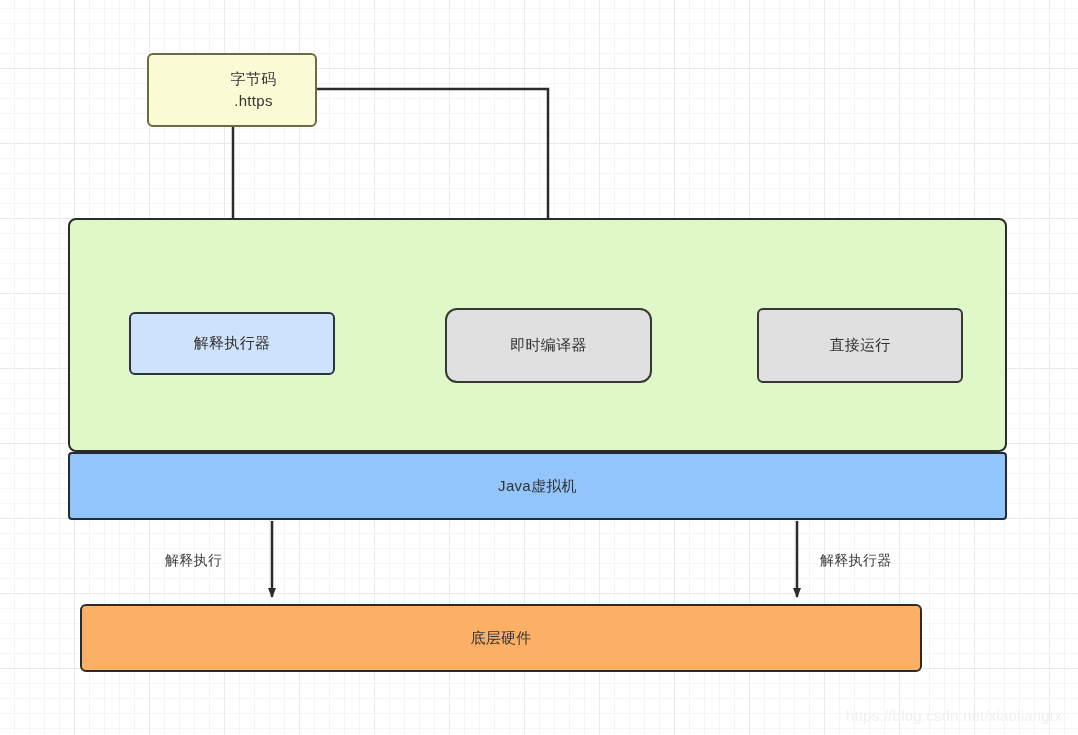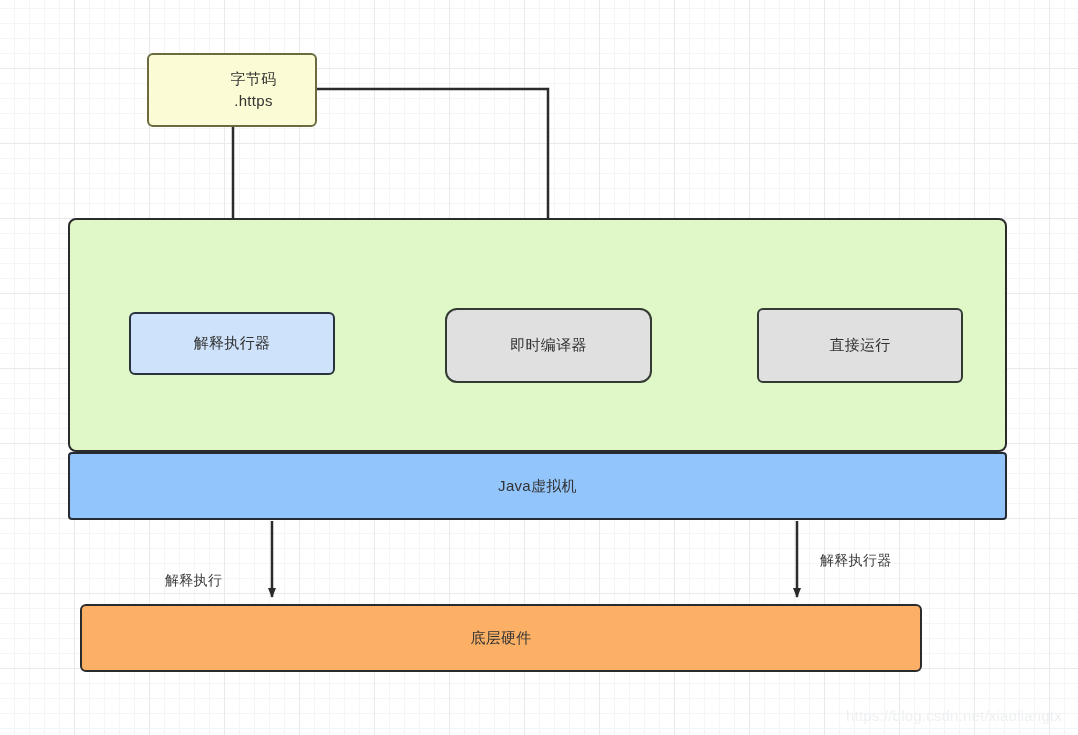--- a/index.html
+++ b/index.html
@@ -77,21 +77,21 @@
     border-color: #2b2b2b;
     border-radius: 6px;
   }
   .edge-label {
     position: absolute;
     color: #3a3a3a;
     font-size: 14px;
     white-space: nowrap;
     letter-spacing: 0.3px;
   }
-  .label-interpret-exec { left: 165px; top: 572px; }
+  .label-interpret-exec { left: 165px; top: 552px; }
   .label-direct-run { left: 820px; top: 552px; }
   svg.edges {
     position: absolute;
     left: 0; top: 0;
     width: 1078px; height: 735px;
     pointer-events: none;
   }
   .watermark {
     position: absolute;
     left: 846px; top: 707px;

